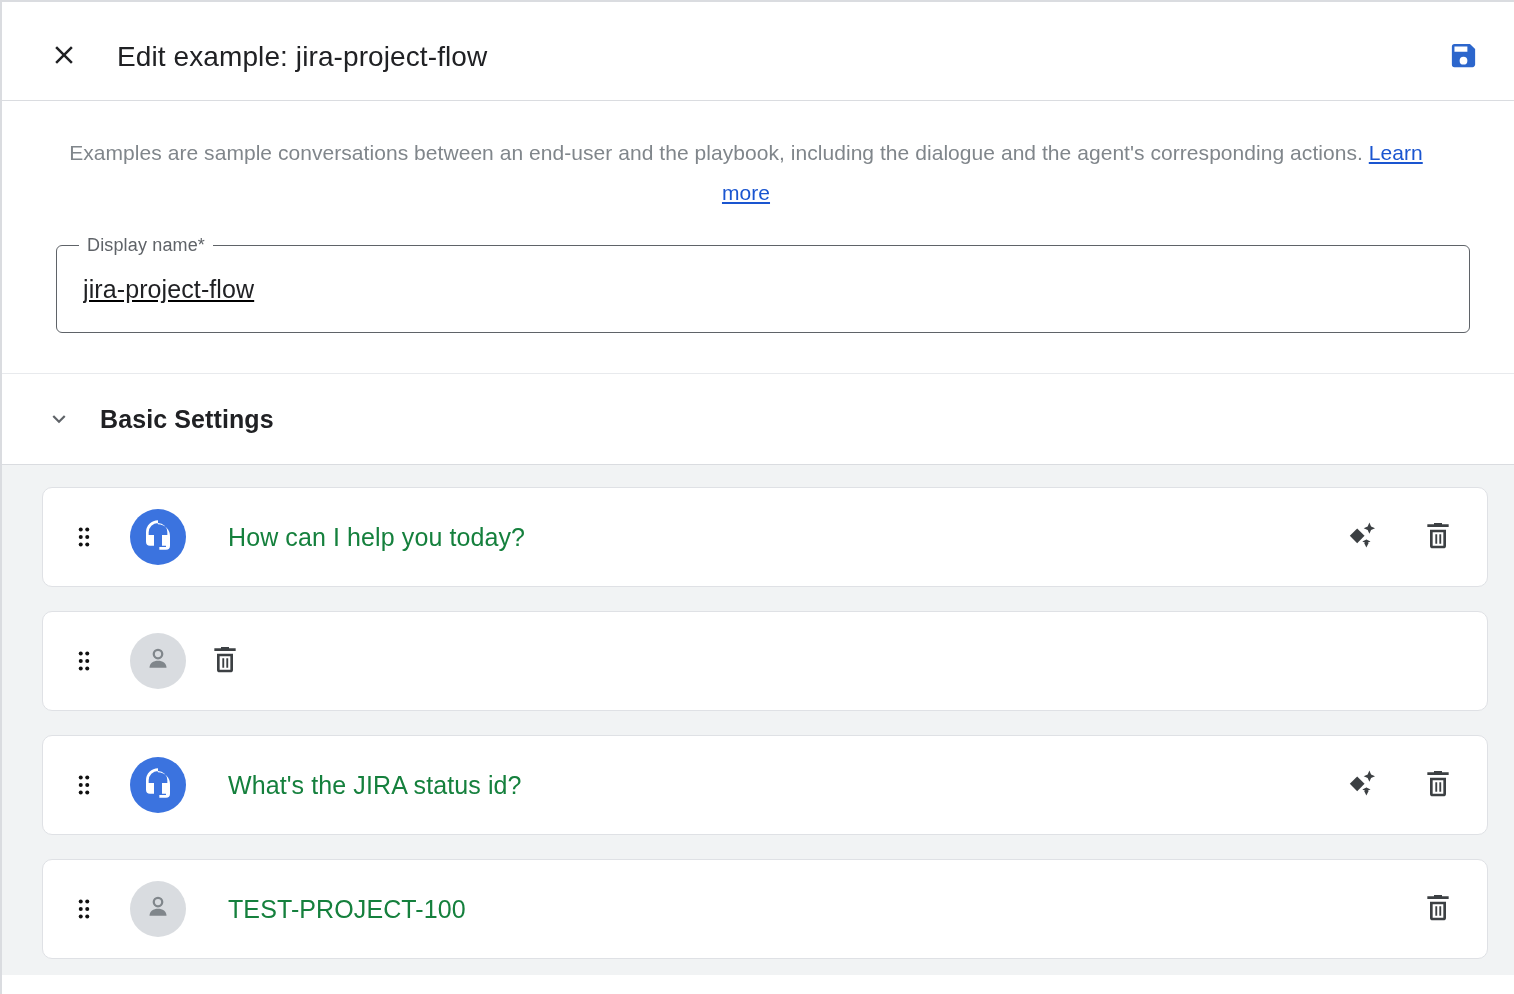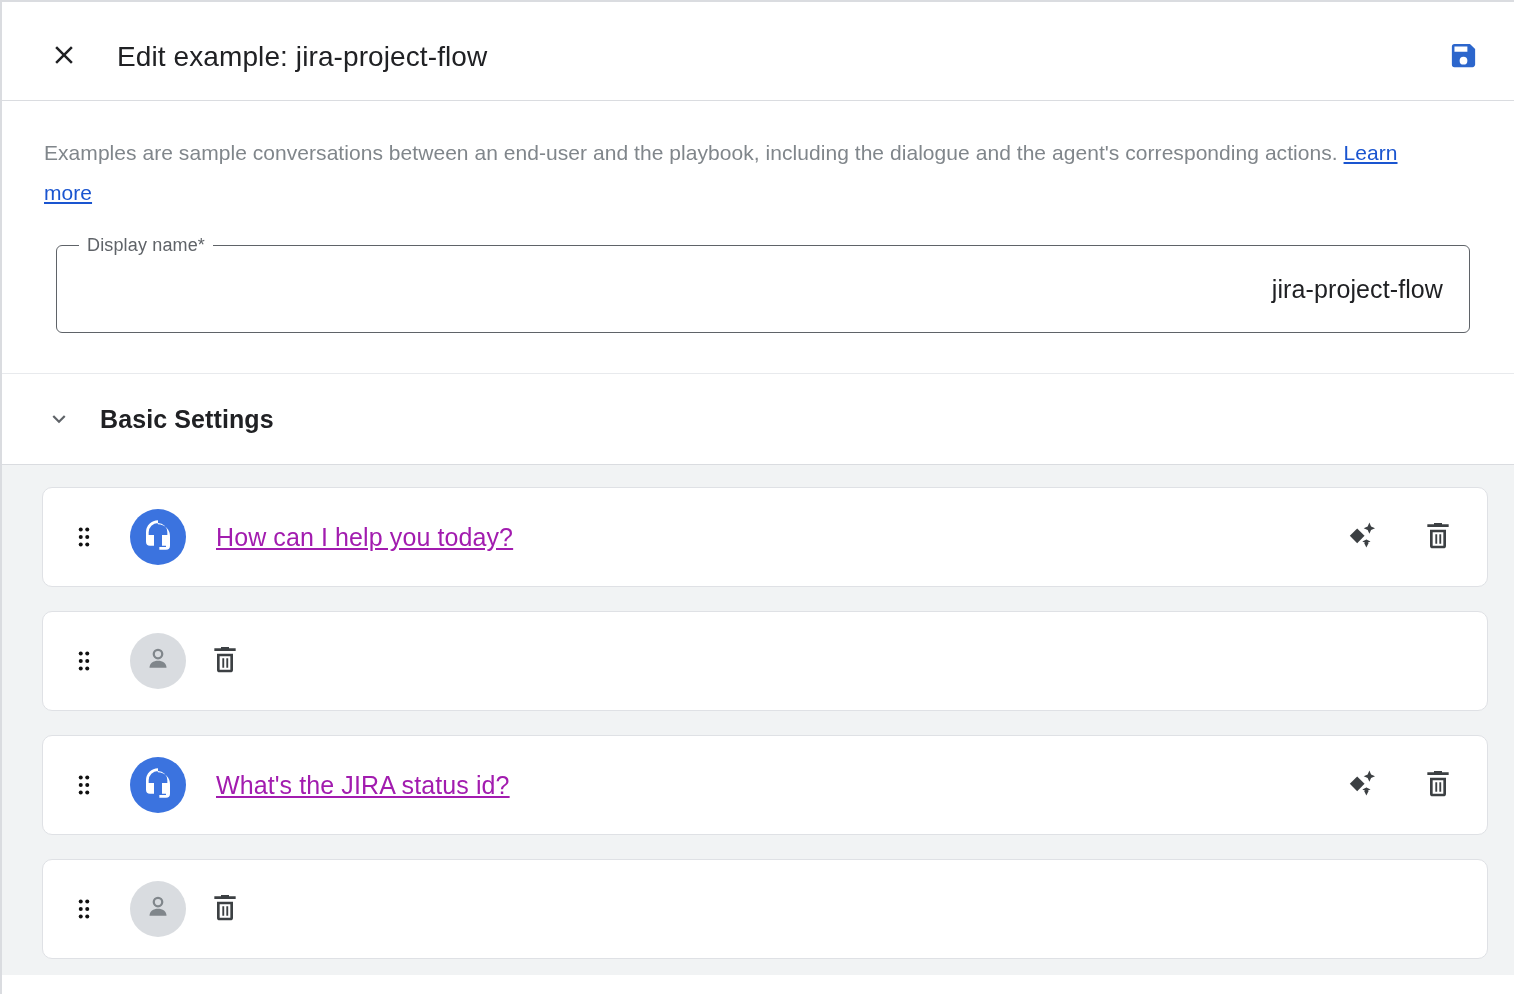--- a/index.html
+++ b/index.html
@@ -49,22 +49,23 @@
   .save-btn {
     width: 46px; height: 46px;
     display: flex; align-items: center; justify-content: center;
     border-radius: 50%;
     cursor: pointer;
     flex: 0 0 auto;
   }
 
   
   .desc-block {
-    padding: 32px 40px 0 42px;
-    background: #fff;
+    padding: 32px 40px 0 54px;
+    background: #fff;
+    text-align: center;
   }
   .desc-text {
     font-size: 21px;
     line-height: 40px;
     color: #80868b;
     max-width: 1380px;
     letter-spacing: 0.05px;
   }
   .learn-more {
     color: #1a55d0;
@@ -79,20 +80,21 @@
   }
   .outlined-field {
     position: relative;
     height: 88px;
     border: 1px solid #5f6368;
     border-radius: 6px;
     display: flex;
     align-items: center;
     padding: 0 26px;
     background: #fff;
+    text-decoration: underline;
   }
   .field-label {
     position: absolute;
     top: -12px;
     left: 22px;
     background: #fff;
     padding: 0 8px;
     font-size: 18px;
     color: #5f6368;
     letter-spacing: 0.15px;
@@ -100,21 +102,20 @@
   }
   .field-value {
     font-size: 25px;
     color: #202124;
     letter-spacing: 0.1px;
     border: none;
     outline: none;
     width: 100%;
     background: transparent;
     font-family: "Liberation Sans", sans-serif;
-    text-align: right;
   }
 
   
   .section-divider {
     height: 1px;
     background: #e8eaed;
     margin: 0;
   }
   .section-header {
     height: 90px;
@@ -165,28 +166,27 @@
     width: 56px; height: 56px;
     border-radius: 50%;
     display: flex; align-items: center; justify-content: center;
     margin-left: 29px;
     flex: 0 0 auto;
   }
   .avatar.agent { background: #3b73df; }
   .avatar.user  { background: #d9dce0; }
   .conv-text {
     font-size: 25px;
-    color: #a21caf;
-    margin-left: 30px;
+    color: #15803d;
+    margin-left: 42px;
     letter-spacing: 0.1px;
     white-space: nowrap;
     overflow: hidden;
     text-overflow: ellipsis;
     flex: 1 1 auto;
-    text-decoration: underline;
   }
   .row-actions {
     display: flex;
     align-items: center;
     gap: 30px;
     flex: 0 0 auto;
     margin-left: 16px;
   }
   .icon-btn {
     width: 46px; height: 46px;
@@ -367,20 +367,21 @@
         </svg>
       </span>
       <span class="avatar user">
         <span>
           <svg width="30" height="30" viewBox="0 0 24 24">
             <circle cx="12" cy="8" r="3.4" fill="none" stroke="#80868b" stroke-width="1.8"></circle>
             <path d="M5.2 19c0-3.5 3.1-5.6 6.8-5.6s6.8 2.1 6.8 5.6z" fill="#80868b"></path>
           </svg>
         </span>
       </span>
+      <span class="conv-text">TEST-PROJECT-100</span>
       <span class="row-actions">
         <span class="icon-btn">
           <span>
             <svg width="32" height="32" viewBox="0 0 24 24">
               <path d="M9 3v1H4v2h16V4h-5V3H9zm-3 5v12a2 2 0 0 0 2 2h8a2 2 0 0 0 2-2V8H6zm2 2h8v10H8V10zm2 1.5v7h1.4v-7H10zm3 0v7h1.4v-7H13z" fill="#3c4043"></path>
             </svg>
           </span>
         </span>
       </span>
     </div>

